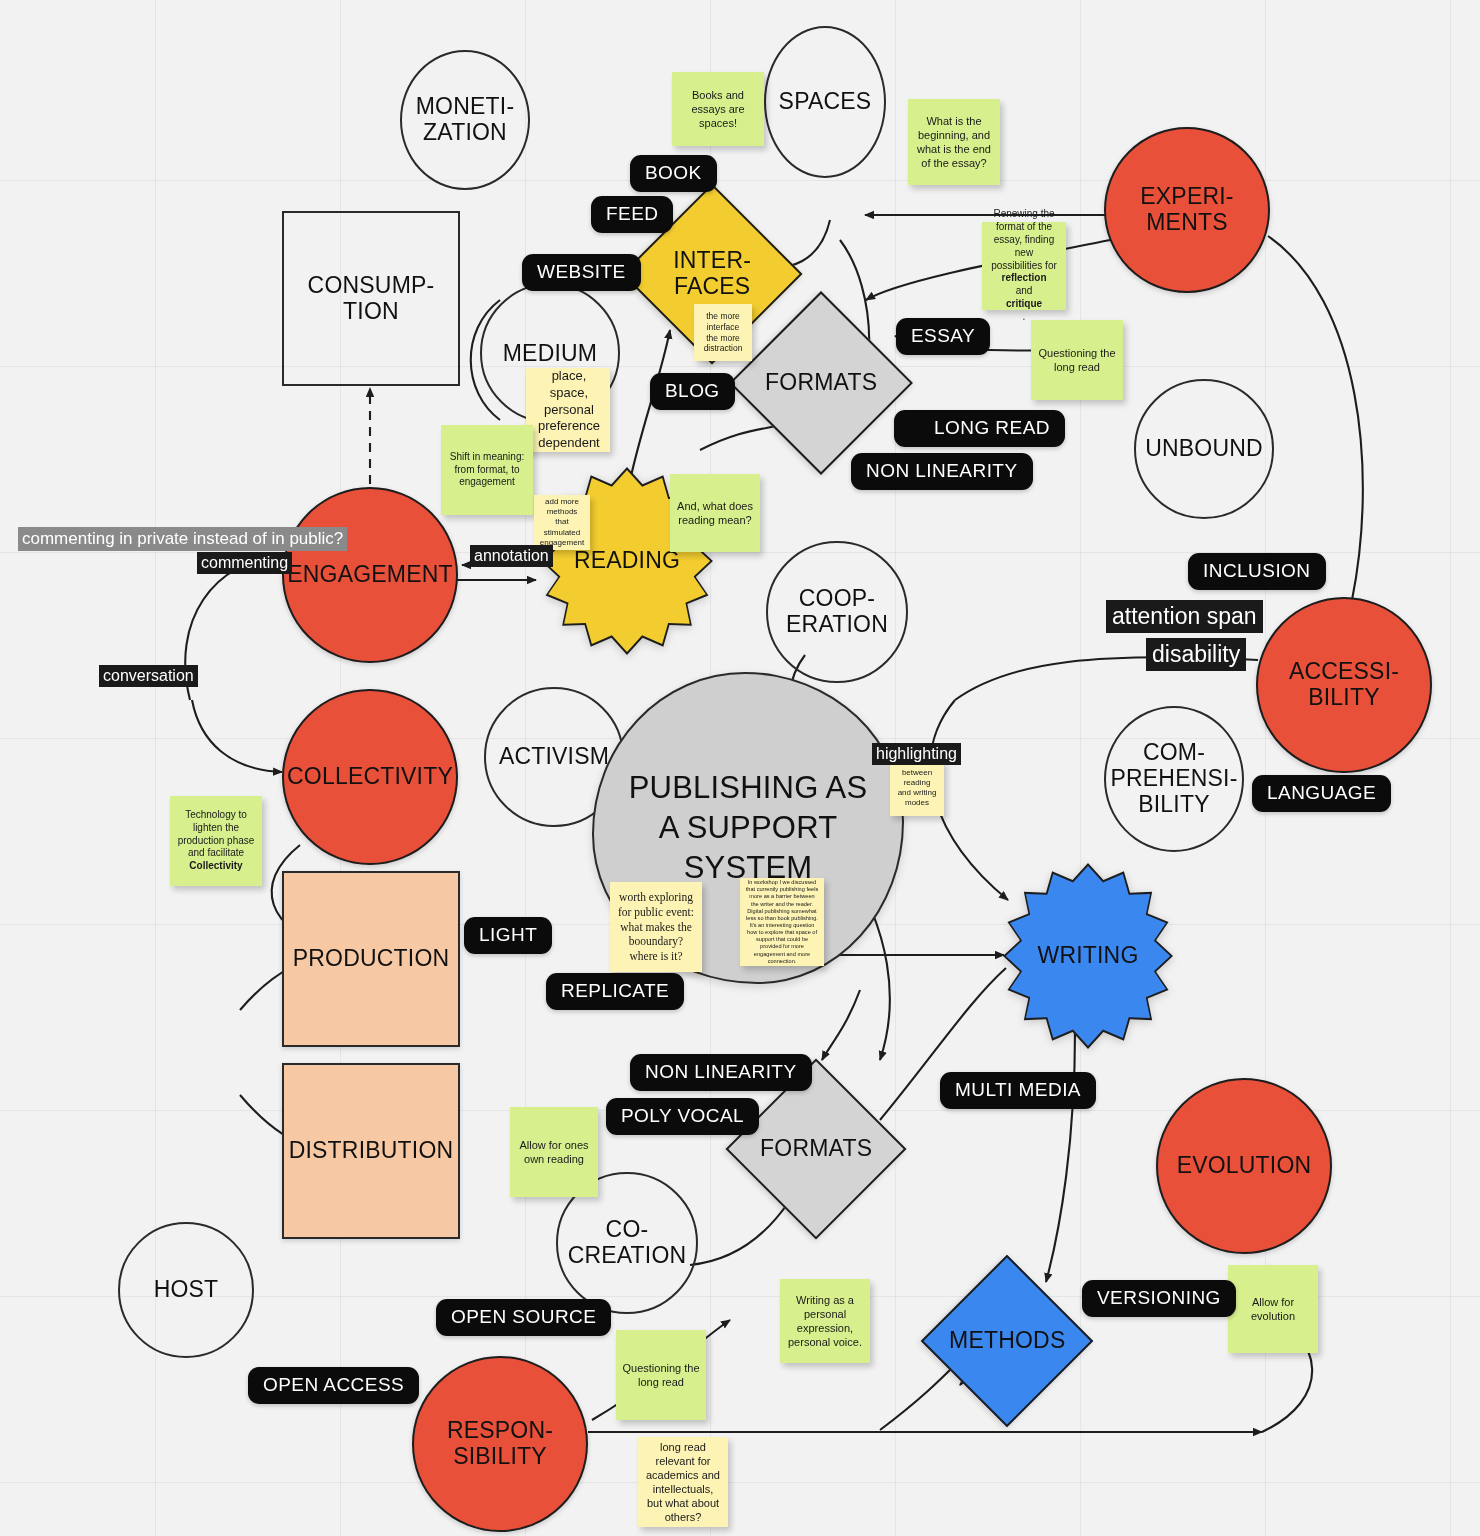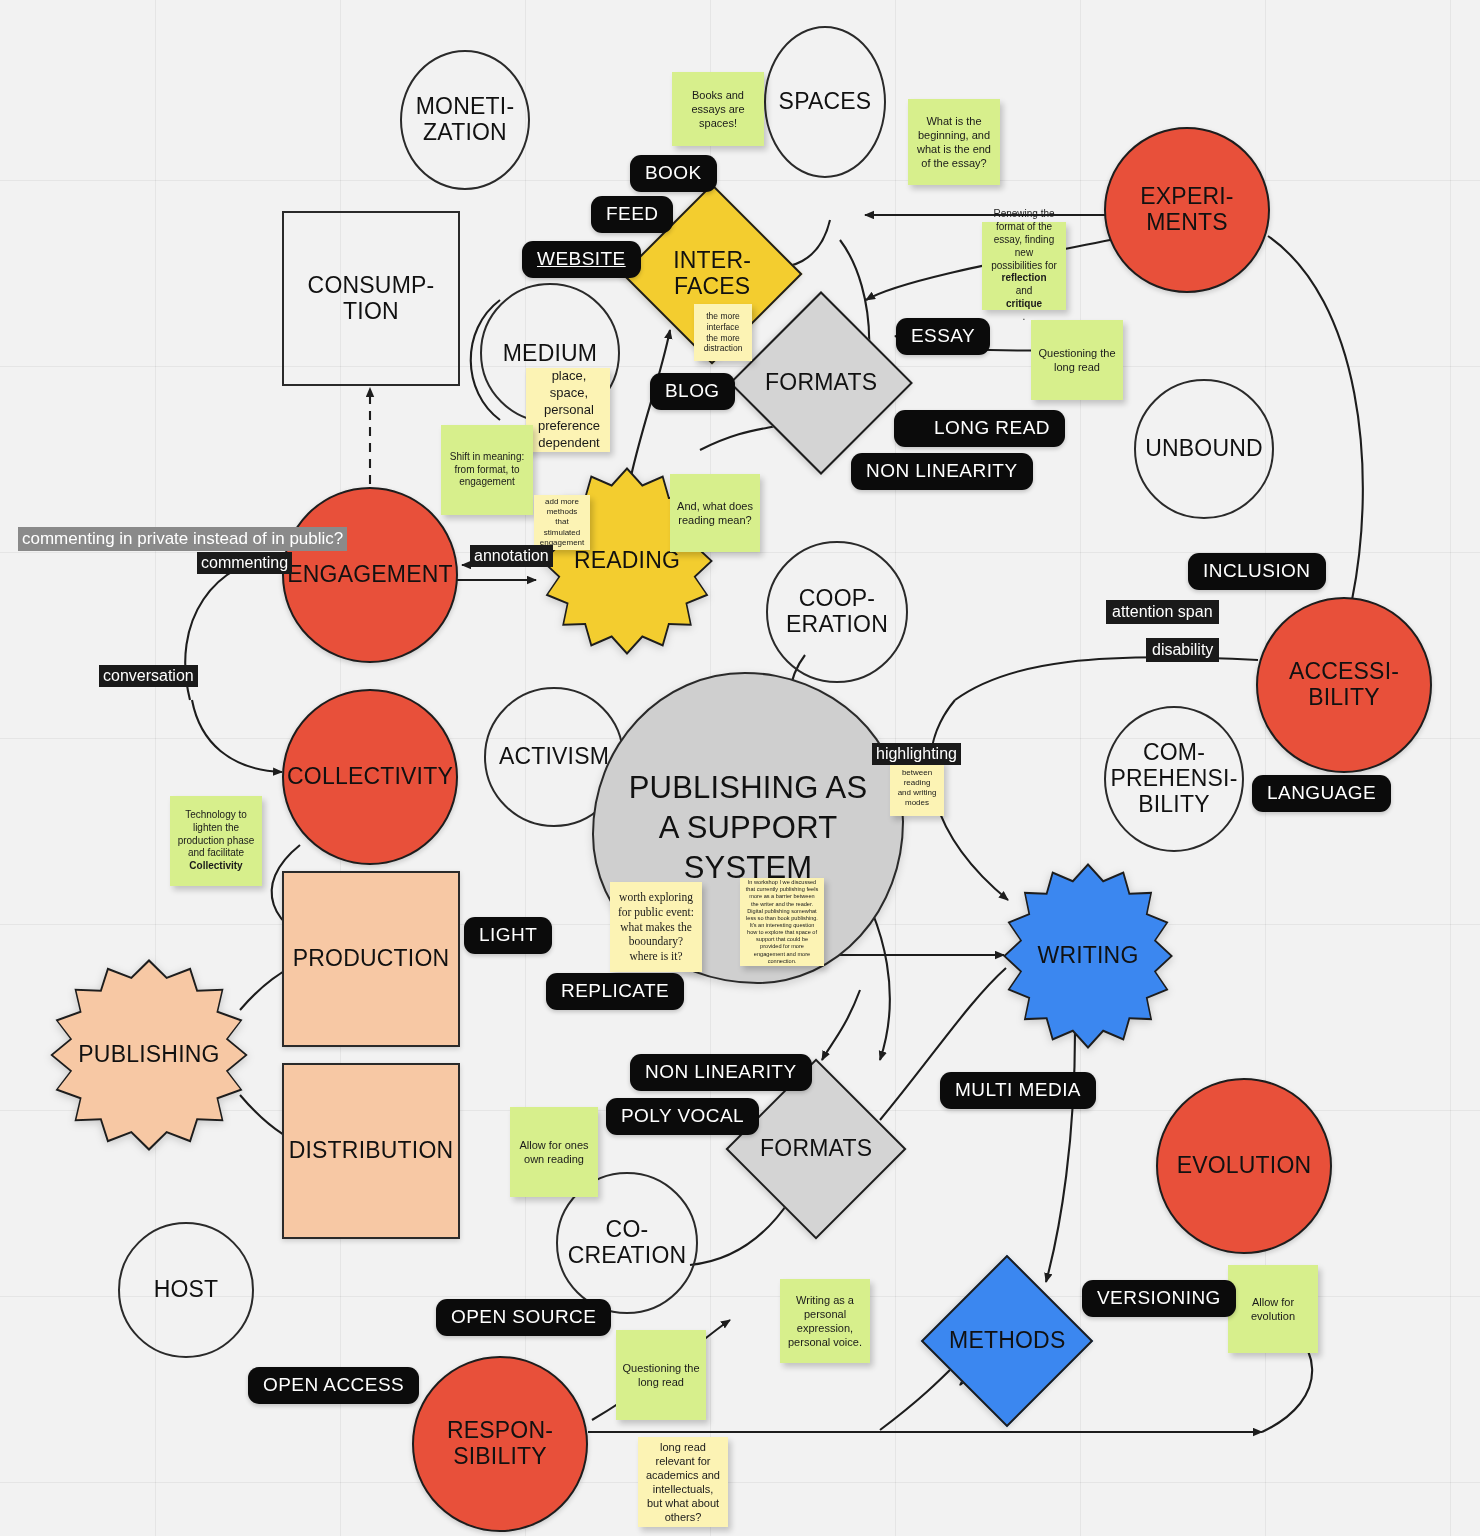--- a/index.html
+++ b/index.html
@@ -78,21 +78,21 @@
 
   
   .pill{position:absolute;background:#0b0b0b;color:#fff;border-radius:11px;
         padding:7px 15px 8px;font-size:19px;letter-spacing:.45px;white-space:nowrap;
         box-shadow:0 2px 4px rgba(0,0,0,.2);z-index:6;}
 
   
   .etag{position:absolute;background:#1a1a1a;color:#fff;font-size:16px;
         padding:2px 4px;white-space:nowrap;z-index:7;}
   .etag.grey{background:#8a8a8a;color:#fff;font-size:17px;}
-  .etag.big{font-size:16px;padding:3px 6px;}
+  .etag.big{font-size:23px;padding:3px 6px;}
 
   
   .note{position:absolute;box-sizing:border-box;display:flex;align-items:center;
         justify-content:center;text-align:center;padding:6px;
         box-shadow:3px 4px 6px rgba(0,0,0,.20);z-index:5;color:#1a1a1a;}
   .note.green{background:#d7ef8c;}
   .note.yellow{background:#fcf3b4;}
   .note span{display:block;line-height:1.28;}
 </style>
 </head>
@@ -253,25 +253,20 @@
     </div>
   </div>
 
   <div class="node blob" style="left:592px;top:672px;width:312px;height:312px;">
     <div class="lbl">
       <span>PUBLISHING AS</span><br>
       <span>A SUPPORT SYSTEM</span>
     </div>
   </div>
 
-  <div class="node star star-peach" style="left:44px;top:962px;width:210px;height:186px;">
-    <div class="outer"></div>
-    <div class="inner"></div>
-    <div class="lbl">PUBLISHING</div>
-  </div>
 
   <div class="node sq-peach" style="left:282px;top:871px;width:178px;height:176px;">
     <div class="lbl">PRODUCTION</div>
   </div>
 
   <div class="node star star-blue" style="left:998px;top:866px;width:180px;height:180px;">
     <div class="outer"></div>
     <div class="inner"></div>
     <div class="lbl">WRITING</div>
   </div>
@@ -305,21 +300,21 @@
 
   <div class="node circle-red" style="left:412px;top:1356px;width:176px;height:176px;">
     <div class="lbl">
       <span>RESPON-</span><br>
       <span>SIBILITY</span>
     </div>
   </div>
 
   <div class="pill" style="left:630px;top:155px;">BOOK</div>
   <div class="pill" style="left:591px;top:196px;">FEED</div>
-  <div class="pill" style="left:522px;top:241px;text-decoration:underline;">WEBSITE</div>
+  <div class="pill" style="left:522px;top:254px;">WEBSITE</div>
   <div class="pill" style="left:650px;top:373px;">BLOG</div>
   <div class="pill" style="left:896px;top:318px;">ESSAY</div>
   <div class="pill" style="left:894px;top:410px;padding-left:40px;">LONG READ</div>
   <div class="pill" style="left:851px;top:453px;">NON LINEARITY</div>
   <div class="pill" style="left:1188px;top:553px;">INCLUSION</div>
   <div class="pill" style="left:1252px;top:775px;">LANGUAGE</div>
   <div class="pill" style="left:464px;top:917px;">LIGHT</div>
   <div class="pill" style="left:546px;top:973px;">REPLICATE</div>
   <div class="pill" style="left:630px;top:1054px;">NON LINEARITY</div>
   <div class="pill" style="left:606px;top:1098px;">POLY VOCAL</div>

